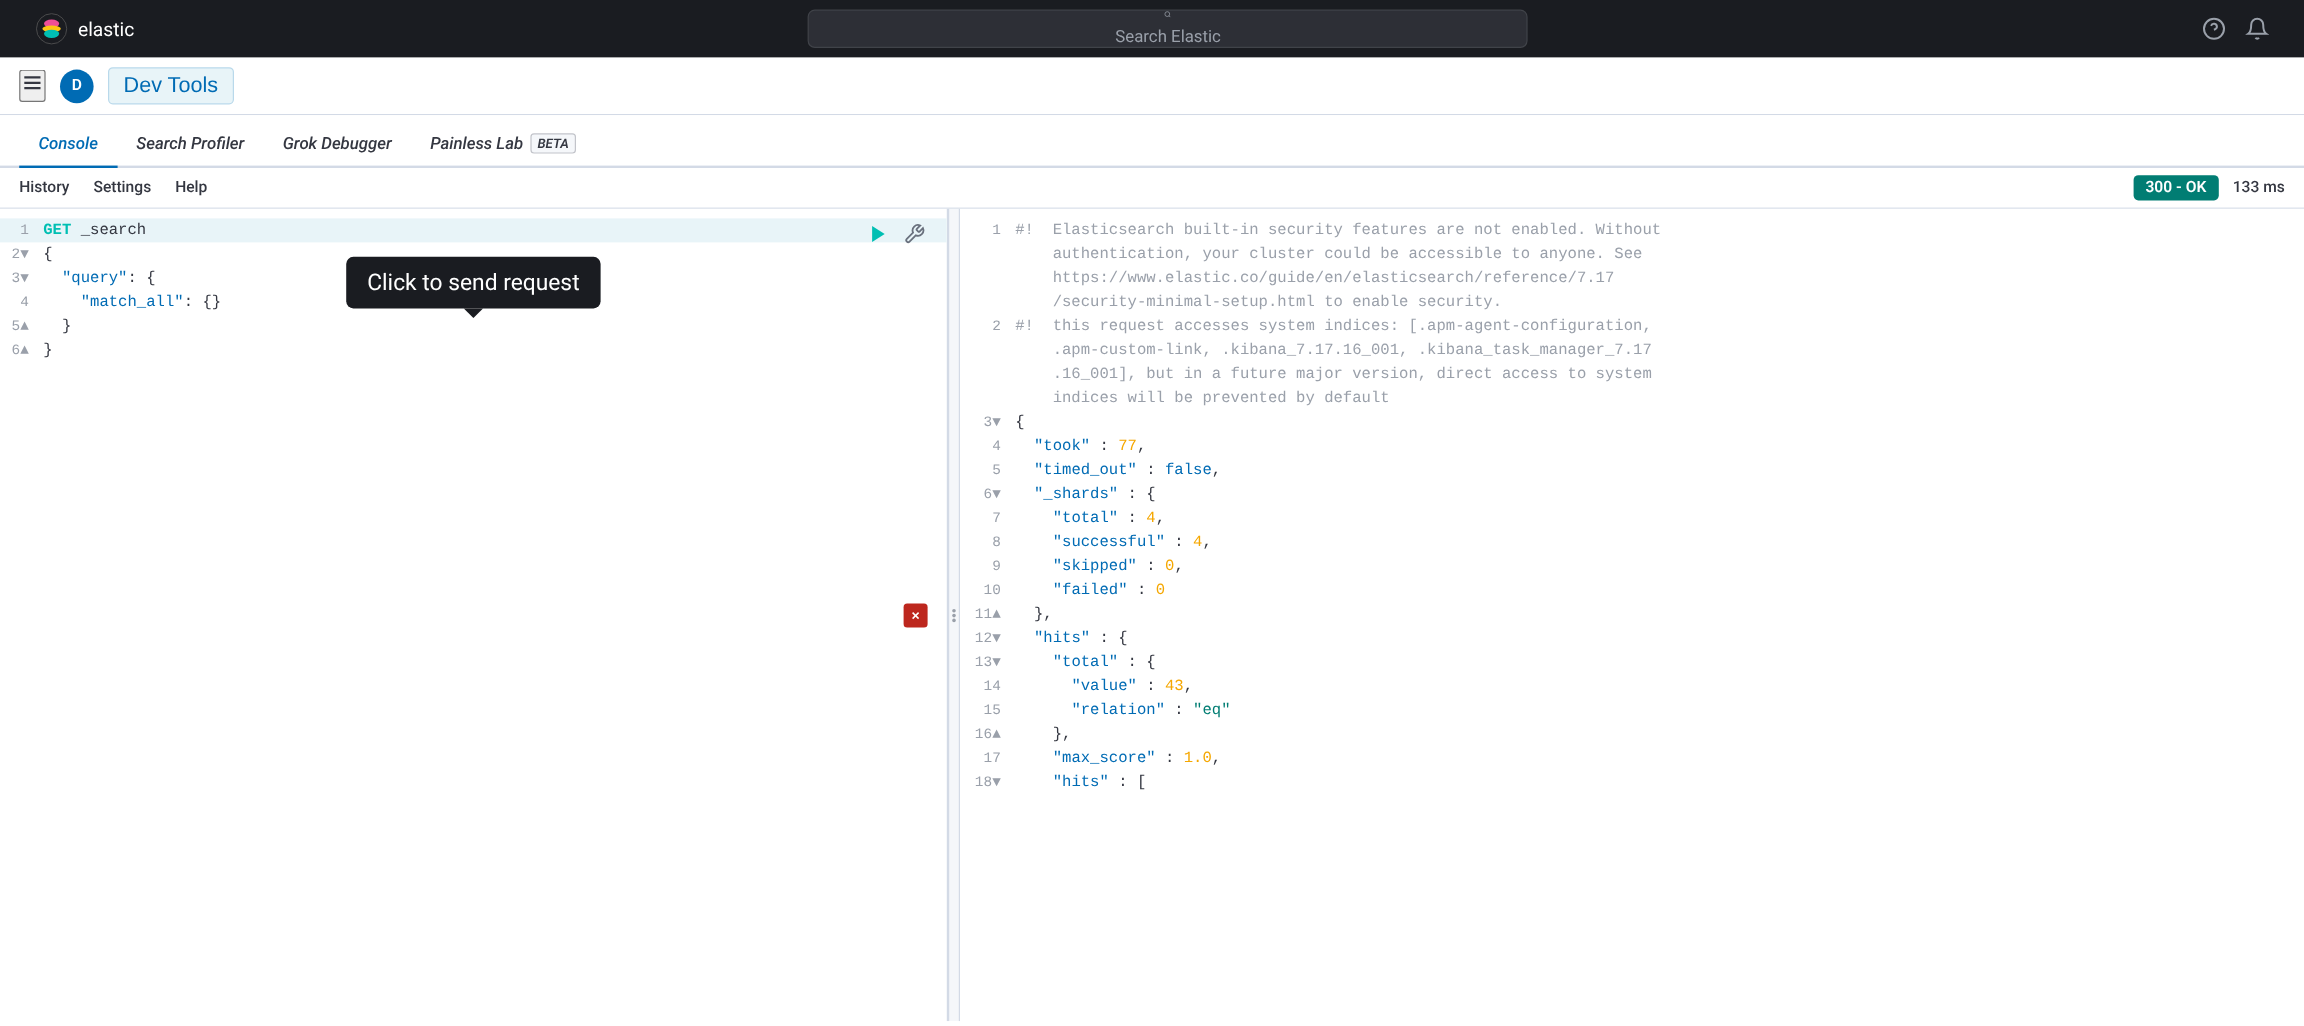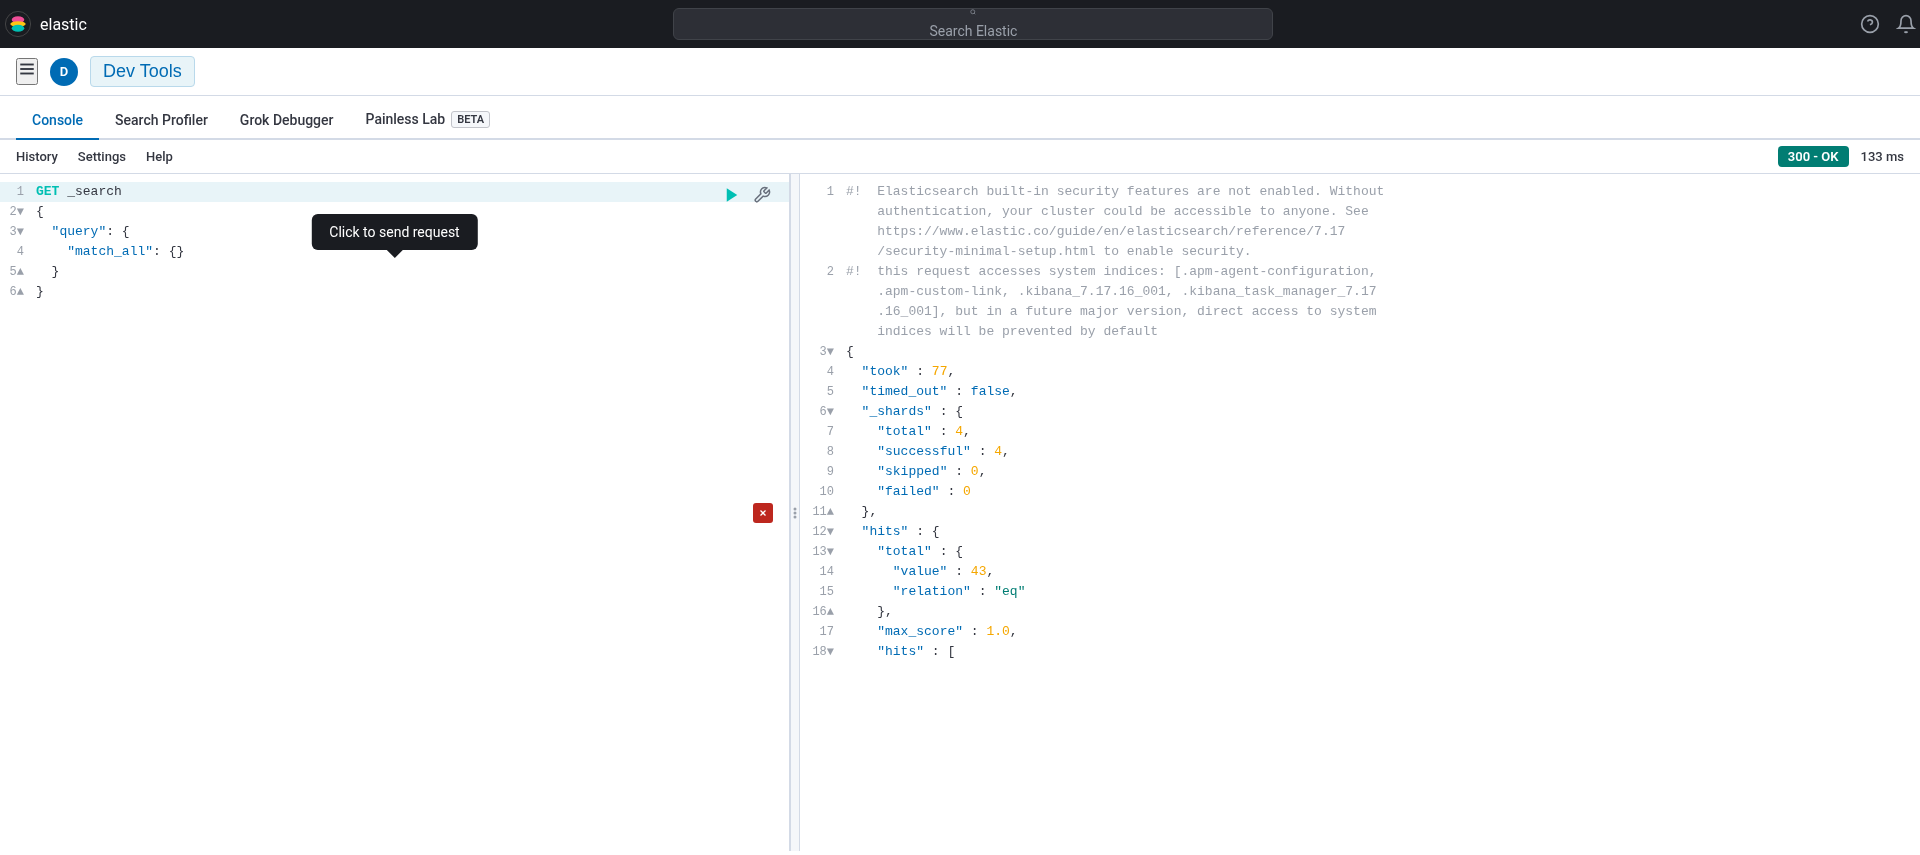--- a/index.html
+++ b/index.html
@@ -4,21 +4,21 @@
   <style>
     * { box-sizing: border-box; margin: 0; padding: 0; }
     body { font-family: -apple-system, BlinkMacSystemFont, 'Segoe UI', Roboto, sans-serif; background: #fff; overflow: hidden; }
 
     
     .navbar {
       background: #1a1c21;
       height: 48px;
       display: flex;
       align-items: center;
-      padding: 0 4px;
+      padding: 0 29px;
       gap: 16px;
     }
     .navbar-logo {
       display: flex;
       align-items: center;
       gap: 8px;
     }
     .elastic-logo {
       width: 28px;
       height: 28px;
@@ -115,21 +115,23 @@
     .tab {
       padding: 10px 16px;
       font-size: 14px;
       font-weight: 500;
       color: #343741;
       cursor: pointer;
       border-bottom: 2px solid transparent;
       margin-bottom: -2px;
       white-space: nowrap;
       display: flex;
+      align-items: center;
       gap: 6px;
+      font-style: italic;
     }
     .tab.active {
       color: #006bb4;
       border-bottom: 2px solid #006bb4;
     }
     .beta-badge {
       background: #f5f7fa;
       border: 1px solid #c2c4ca;
       border-radius: 3px;
       padding: 1px 5px;
@@ -261,21 +263,21 @@
       z-index: 100;
       display: flex;
       flex-direction: column;
       align-items: center;
     }
     .tooltip-box {
       background: #1a1c21;
       color: #fff;
       padding: 10px 18px;
       border-radius: 6px;
-      font-size: 14px;
+      font-size: 19px;
       white-space: nowrap;
     }
     .tooltip-arrow {
       width: 0;
       height: 0;
       border-left: 8px solid transparent;
       border-right: 8px solid transparent;
       border-top: 8px solid #1a1c21;
     }
 

